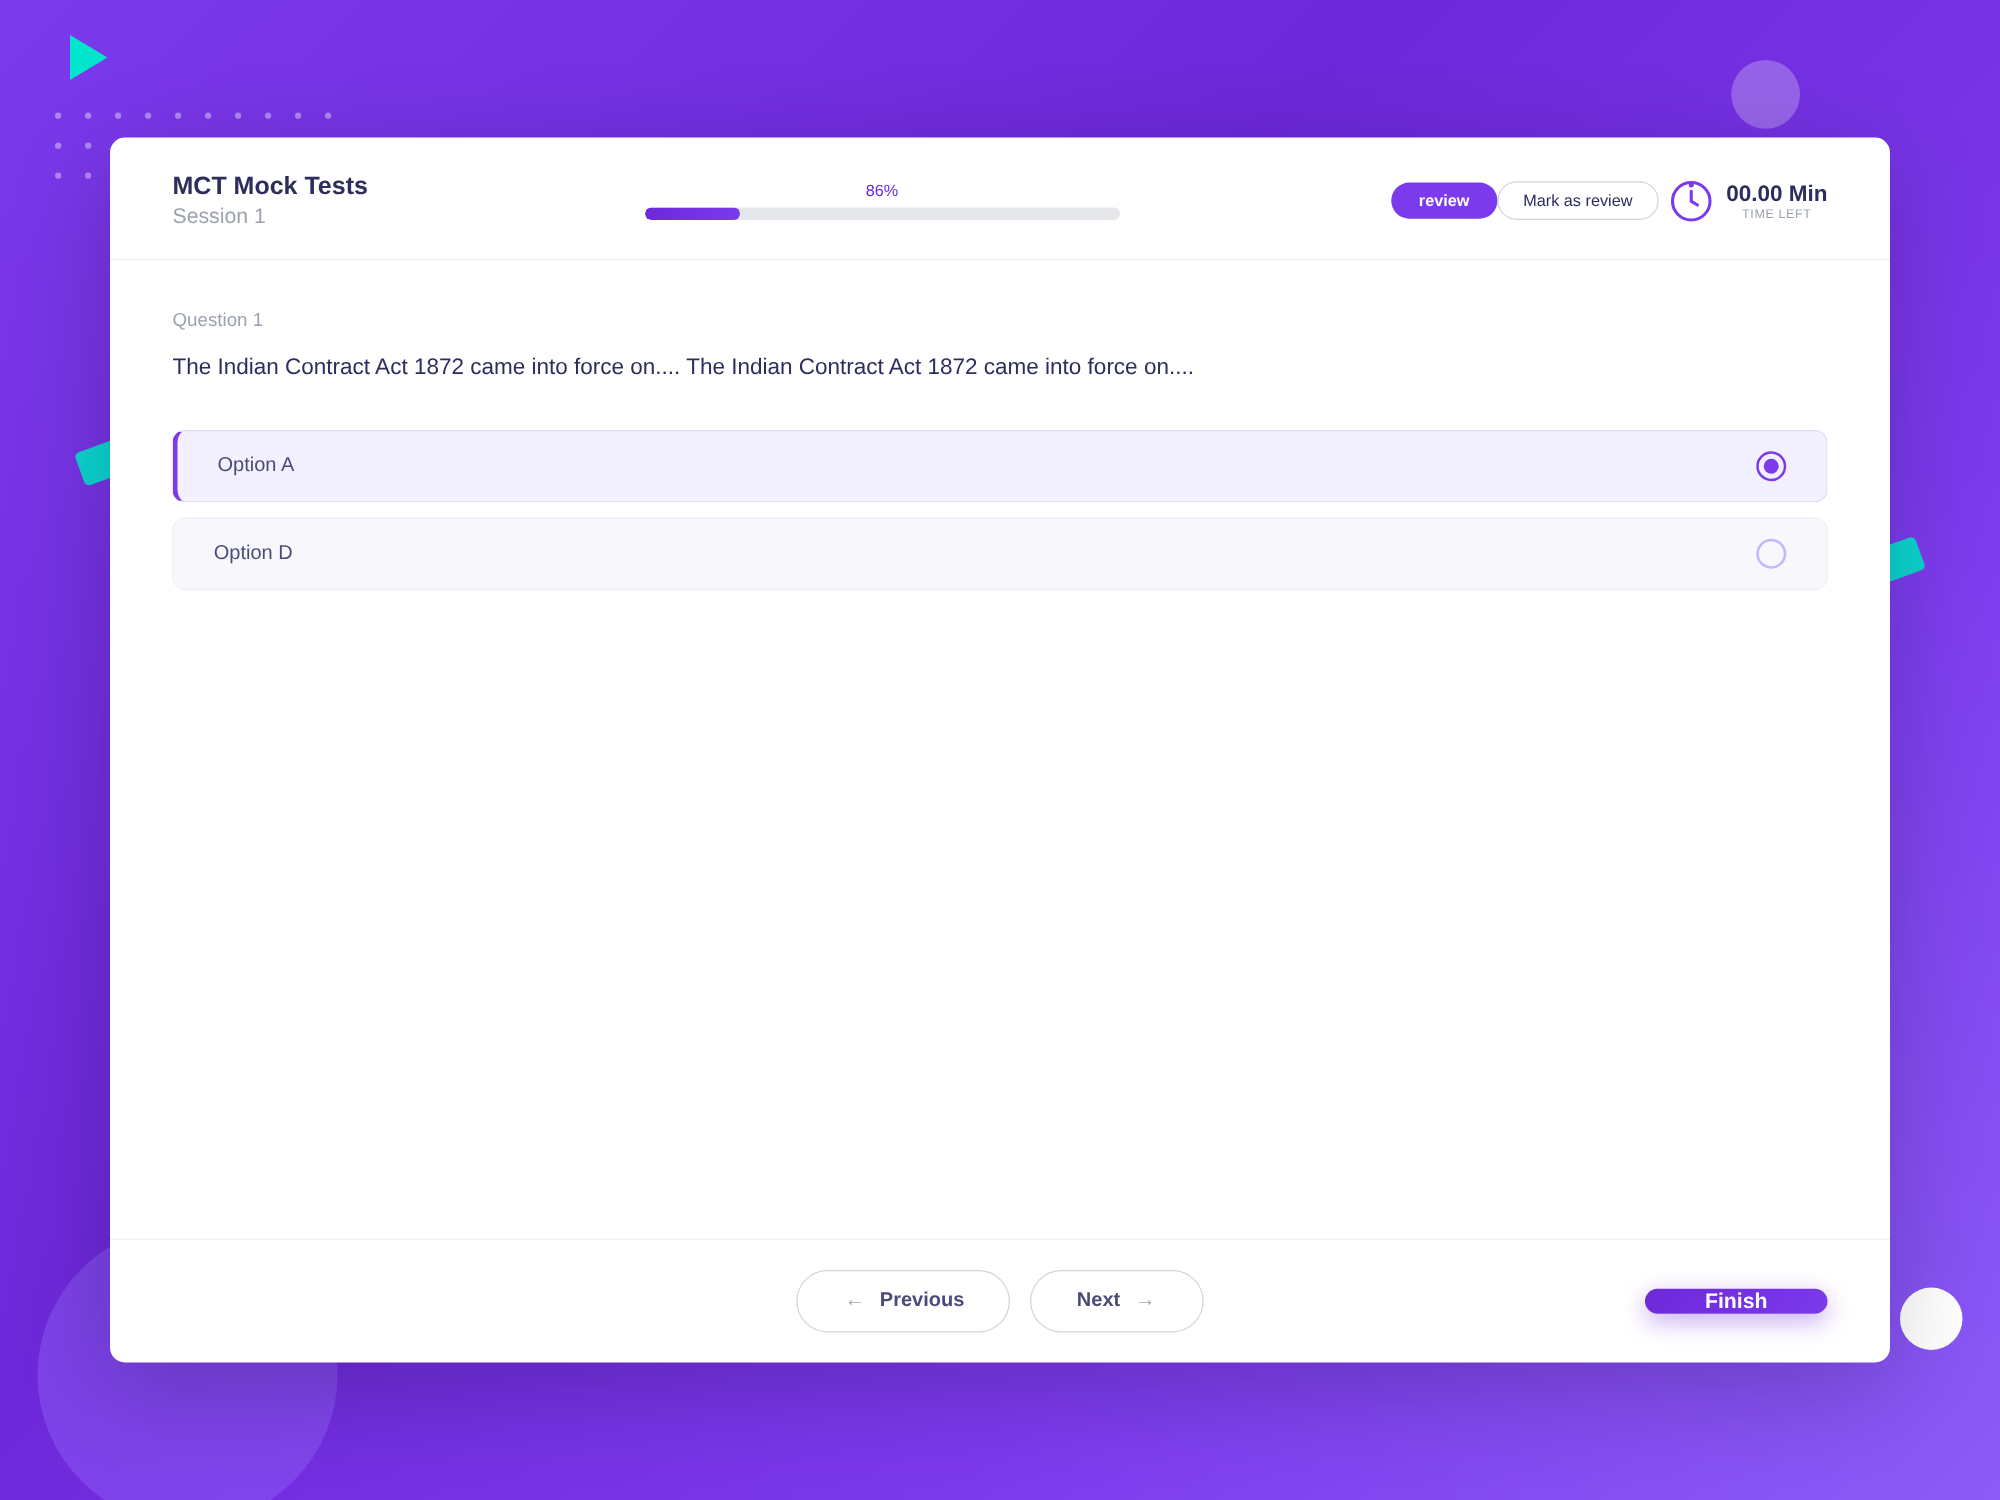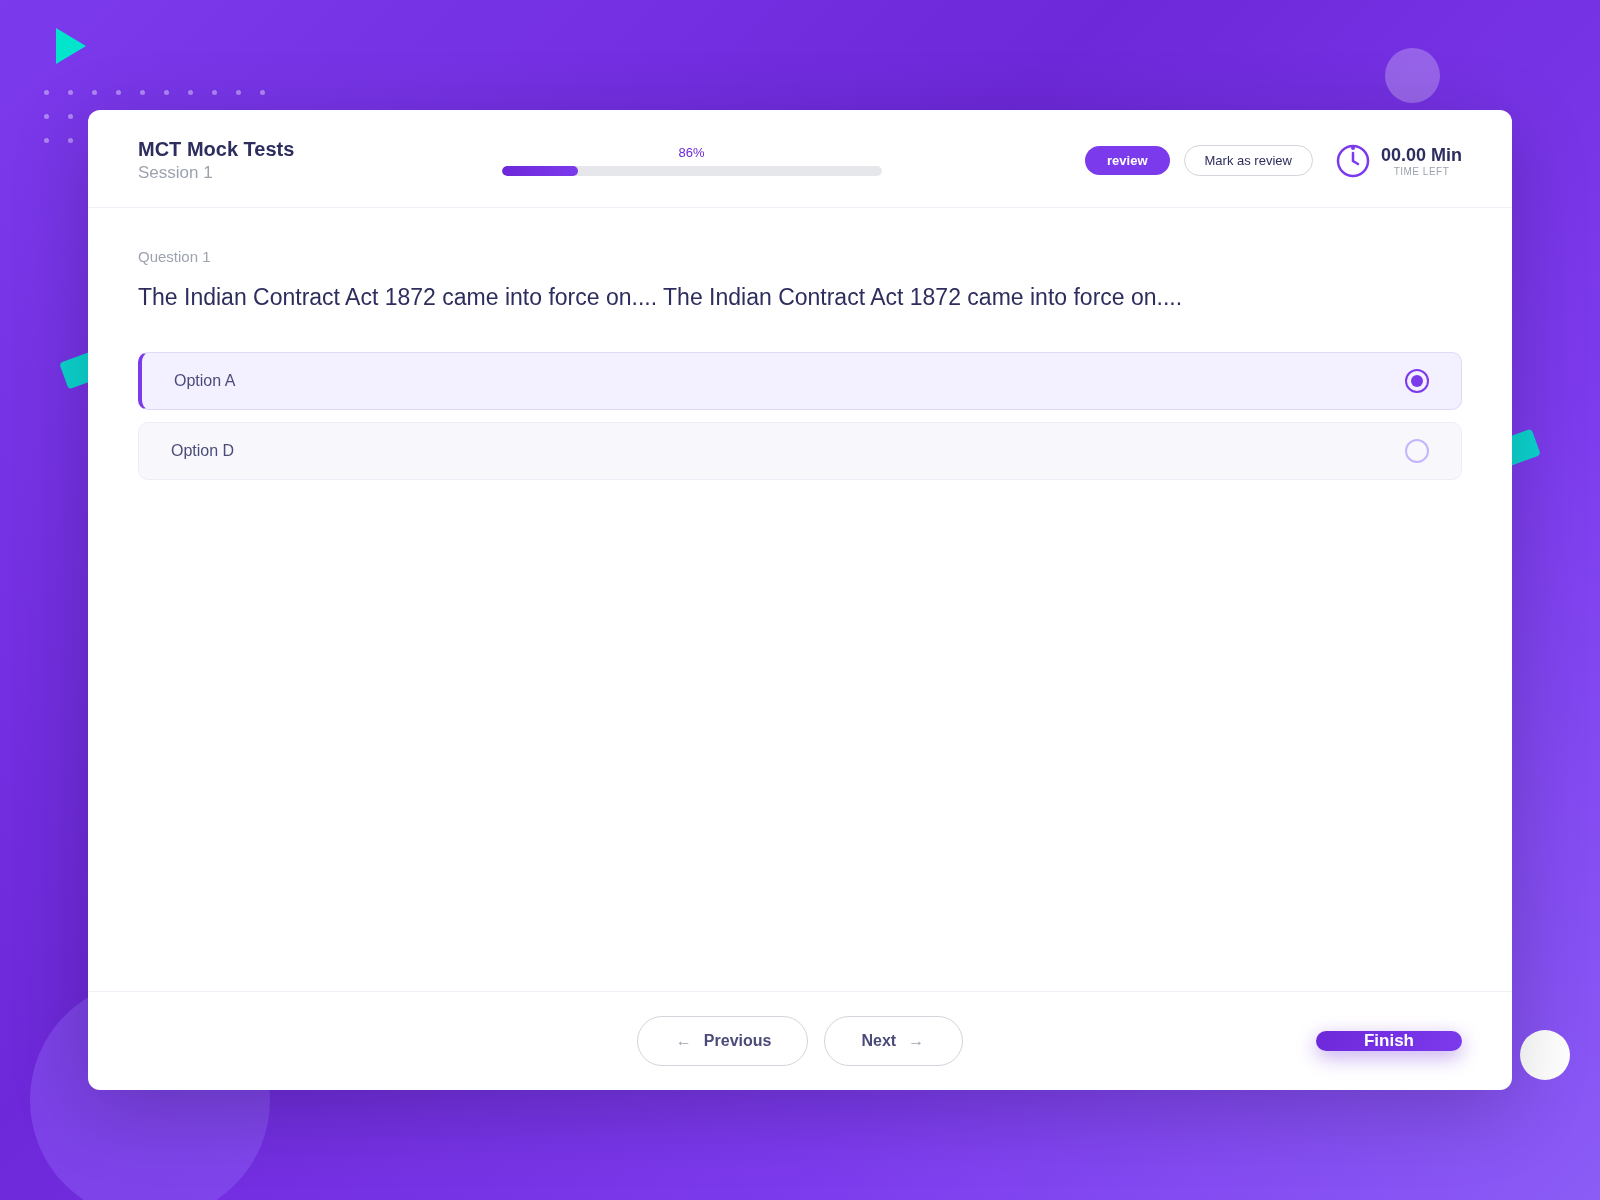--- a/index.html
+++ b/index.html
@@ -196,21 +196,20 @@
     .progress-bar-fill {
       height: 100%;
       border-radius: 10px;
       background: linear-gradient(90deg, #6d28d9, #7c3aed);
       width: 20%;
     }
 
     .header-actions {
       display: flex;
       align-items: center;
-      gap: 14px;
     }
 
     .btn-review {
       background: #7c3aed;
       color: #fff;
       border: none;
       border-radius: 20px;
       padding: 7px 22px;
       font-size: 13px;
       font-weight: 600;
@@ -266,21 +265,21 @@
       overflow-y: auto;
     }
 
     .question-label {
       font-size: 15px;
       color: #9ca3af;
       margin-bottom: 14px;
     }
 
     .question-text {
-      font-size: 23px;
+      font-size: 18px;
       color: #2d2d5e;
       line-height: 1.6;
       margin-bottom: 36px;
       font-weight: 500;
     }
 
     .options-list {
       display: flex;
       flex-direction: column;
       gap: 12px;

